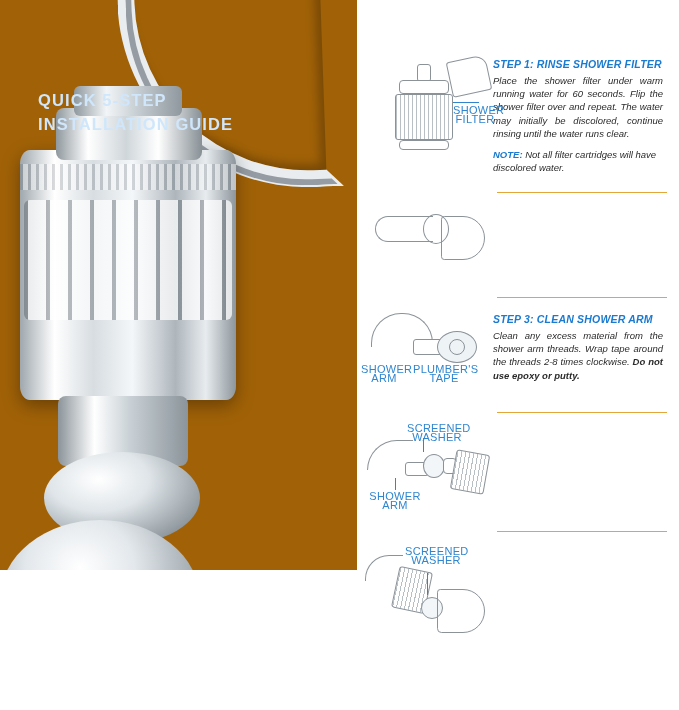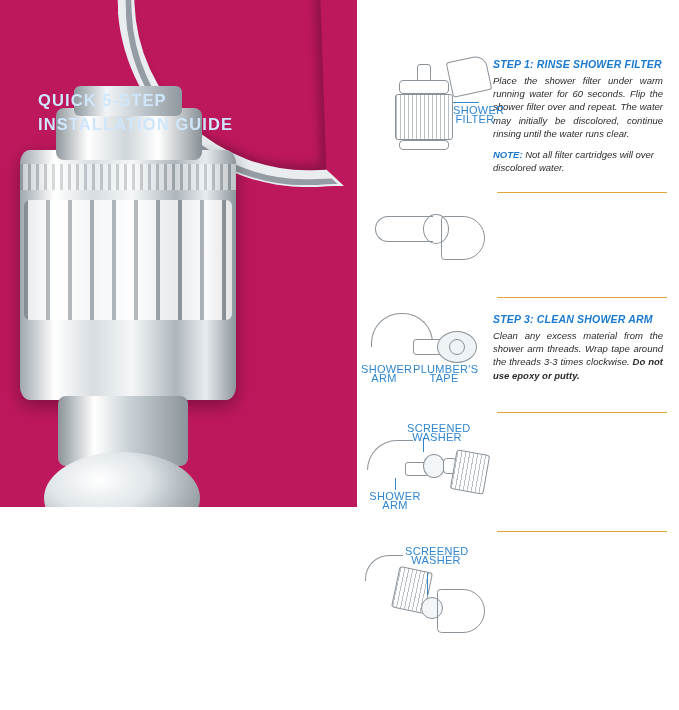--- a/index.html
+++ b/index.html
@@ -13,22 +13,22 @@
   #page {
     position: relative;
     width: 679px; height: 710px;
     display: flex;
   }
 
   
   .left-panel {
     position: relative;
     width: 357px;
-    height: 507px;
-    background: #be185d;
+    height: 570px;
+    background: #a16207;
     overflow: hidden;
     flex: 0 0 357px;
   }
   .left-title {
     position: absolute;
     left: 38px;
     top: 88px;
     color: #cfe6fb;
     font-size: 16.5px;
     font-weight: bold;
@@ -272,21 +272,21 @@
         <div class="lineart lart-body" style="left:38px; top:22px; width:50px; height:14px;"></div>
         <div class="lineart lart-stripes" style="left:34px; top:36px; width:58px; height:46px;"></div>
         <div class="lineart lart-body" style="left:38px; top:82px; width:50px; height:10px;"></div>
         <div class="lineart" style="left:88px; top:0px; width:40px; height:36px; border:1.6px solid #8b9399; border-radius:3px 12px 3px 3px; transform:rotate(-12deg);"></div>
         <div class="lineart" style="left:92px; top:44px; width:26px; height:1.4px; background:#2f86cf;"></div>
         <div class="callout" style="left:92px; top:48px; width:44px;">Shower Filter</div>
       </div>
       <div class="step-text">
         <div class="step-title">STEP 1: RINSE SHOWER FILTER</div>
         <div class="step-body">Place the shower filter under warm running water for 60 seconds. Flip the shower filter over and repeat. The water may initially be discolored, continue rinsing until the water runs clear.</div>
-        <div class="note"><span class="note-lbl">NOTE:</span><span> Not all filter cartridges will over discolored water.</span></div>
+        <div class="note"><span class="note-lbl">NOTE:</span><span> Not all filter cartridges will have discolored water.</span></div>
       </div>
     </div>
 
     <div class="divider" style="margin-top:14px;"></div>
 
     <div class="step">
       <div class="step-figure" style="height:86px;">
         <div class="lineart" style="left:14px; top:14px; width:58px; height:26px; border:1.6px solid #8b9399; border-radius:40px 0 0 40px; border-right:none;"></div>
         <div class="lineart lart-ring" style="left:62px; top:12px; width:26px; height:30px;"></div>
         <div class="lineart" style="left:80px; top:14px; width:44px; height:44px; border:1.6px solid #8b9399; border-radius:6px 40px 40px 6px;"></div>
@@ -299,21 +299,21 @@
       <div class="step-figure" style="height:96px;">
         <div class="lineart" style="left:10px; top:6px; width:62px; height:34px; border:1.6px solid #8b9399; border-radius:30px 30px 0 0; border-bottom:none;"></div>
         <div class="lineart lart-pipe" style="left:52px; top:32px; width:30px; height:16px;"></div>
         <div class="lineart lart-ring" style="left:76px; top:24px; width:40px; height:32px; background:#eef3f6;"></div>
         <div class="lineart lart-ring" style="left:88px; top:32px; width:16px; height:16px;"></div>
         <div class="callout" style="left:0px; top:58px; width:46px;">SHOWER ARM</div>
         <div class="callout" style="left:52px; top:58px; width:62px;">PLUMBER'S TAPE</div>
       </div>
       <div class="step-text" style="padding-top:6px;">
         <div class="step-title">STEP 3: CLEAN SHOWER ARM</div>
-        <div class="step-body"><span>Clean any excess material from the shower arm threads. Wrap tape around the threads 3-3 times clockwise. </span><b>Do not use epoxy or putty.</b></div>
+        <div class="step-body"><span>Clean any excess material from the shower arm threads. Wrap tape around the threads 2-8 times clockwise. </span><b>Do not use epoxy or putty.</b></div>
       </div>
     </div>
 
     <div class="divider"></div>
 
     <div class="step">
       <div class="step-figure" style="height:100px;">
         <div class="lineart" style="left:6px; top:18px; width:46px; height:30px; border:1.6px solid #8b9399; border-radius:30px 0 0 0; border-right:none; border-bottom:none;"></div>
         <div class="lineart lart-pipe" style="left:44px; top:40px; width:24px; height:14px;"></div>
         <div class="lineart lart-ring" style="left:62px; top:32px; width:22px; height:24px; background:#f3f6f8;"></div>

